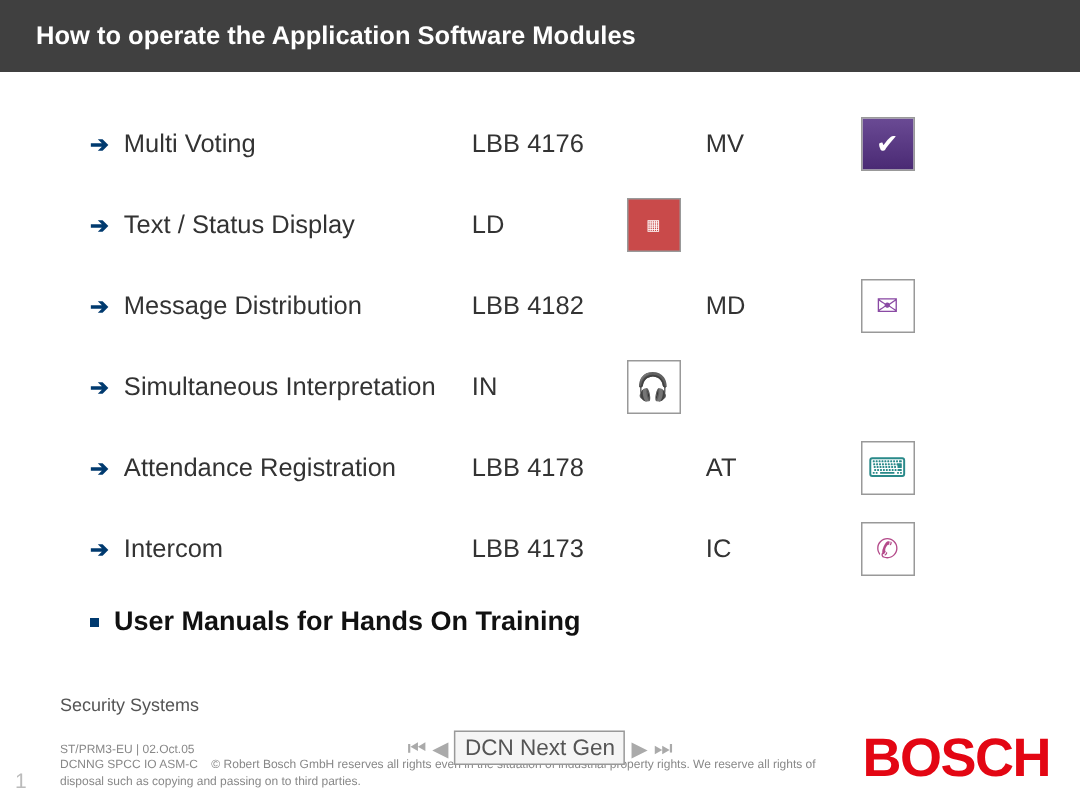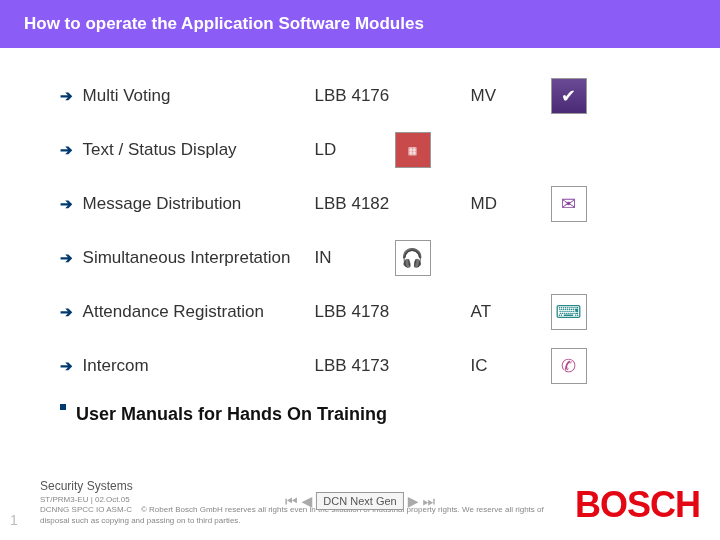--- a/index.html
+++ b/index.html
@@ -1,33 +1,33 @@
 <!DOCTYPE html>
 <html><head>
 <meta charset="utf-8">
 <style>
 *{box-sizing:border-box;margin:0;padding:0}
 body{width:720px;height:540px;font-family:Arial,sans-serif;background:#fff;position:relative;overflow:hidden}
-.header{background:#8b5cf6;color:#fff;padding:14px 24px;font-size:17px;font-weight:bold}
+.header{background:#404040;color:#fff;padding:14px 24px;font-size:17px;font-weight:bold}
 .content{padding:30px 40px 0 60px}
 .row{display:flex;align-items:center;margin-bottom:18px;font-size:17px;color:#333}
 .arrow{color:#003a6f;font-weight:bold;margin-right:10px;font-size:15px}
 .col1{width:232px}
 .col2{width:156px}
-.col3{width:80px}
+.col3{width:103px}
 .icon{width:36px;height:36px;border:1px solid #999;background:#fff;display:flex;align-items:center;justify-content:center;font-size:18px}
 .notes{margin:20px 0 0 60px}
-.note{display:flex;align-items:flex-start;font-size:18px;font-weight:bold;color:#111;margin-bottom:2px}
+.note{display:flex;align-items:center;font-size:18px;font-weight:bold;color:#111;margin-bottom:2px}
 .bullet{width:6px;height:6px;background:#003a6f;margin-right:10px}
 .footer{position:absolute;bottom:0;left:0;right:0;padding:10px 20px 14px 40px;display:flex;align-items:flex-end;justify-content:space-between}
 .footer-left{font-size:8px;color:#888;line-height:1.3}
-.footer-left .dept{font-size:12px;color:#555;margin-bottom:0}
+.footer-left .dept{font-size:12px;color:#555;margin-bottom:16px}
 .footer-center{position:absolute;left:50%;transform:translateX(-50%);bottom:30px;display:flex;align-items:center;gap:4px}
 .nav-btn{color:#aaa;font-size:14px}
-.dcn{border:1px solid #999;padding:2px 6px;font-size:11px;color:#555;background:#f5f5f5}
+.dcn{border:1px solid #999;padding:2px 6px;font-size:15px;color:#555;background:#f5f5f5}
 .logo{font-size:36px;font-weight:bold;color:#e30613;letter-spacing:-1px}
 .pagenum{position:absolute;left:10px;bottom:12px;color:#bbb;font-size:14px}
 .ic-mv{background:linear-gradient(#6a4a94,#4a2a74);color:#fff}
 .ic-ld{background:#c94a4a;color:#fff;font-size:10px}
 .ic-md{color:#8a4aa4}
 .ic-in{color:#2a5ab4}
 .ic-at{color:#2a8a8a}
 .ic-ic{color:#b44a8a}
 </style>
 </head>

